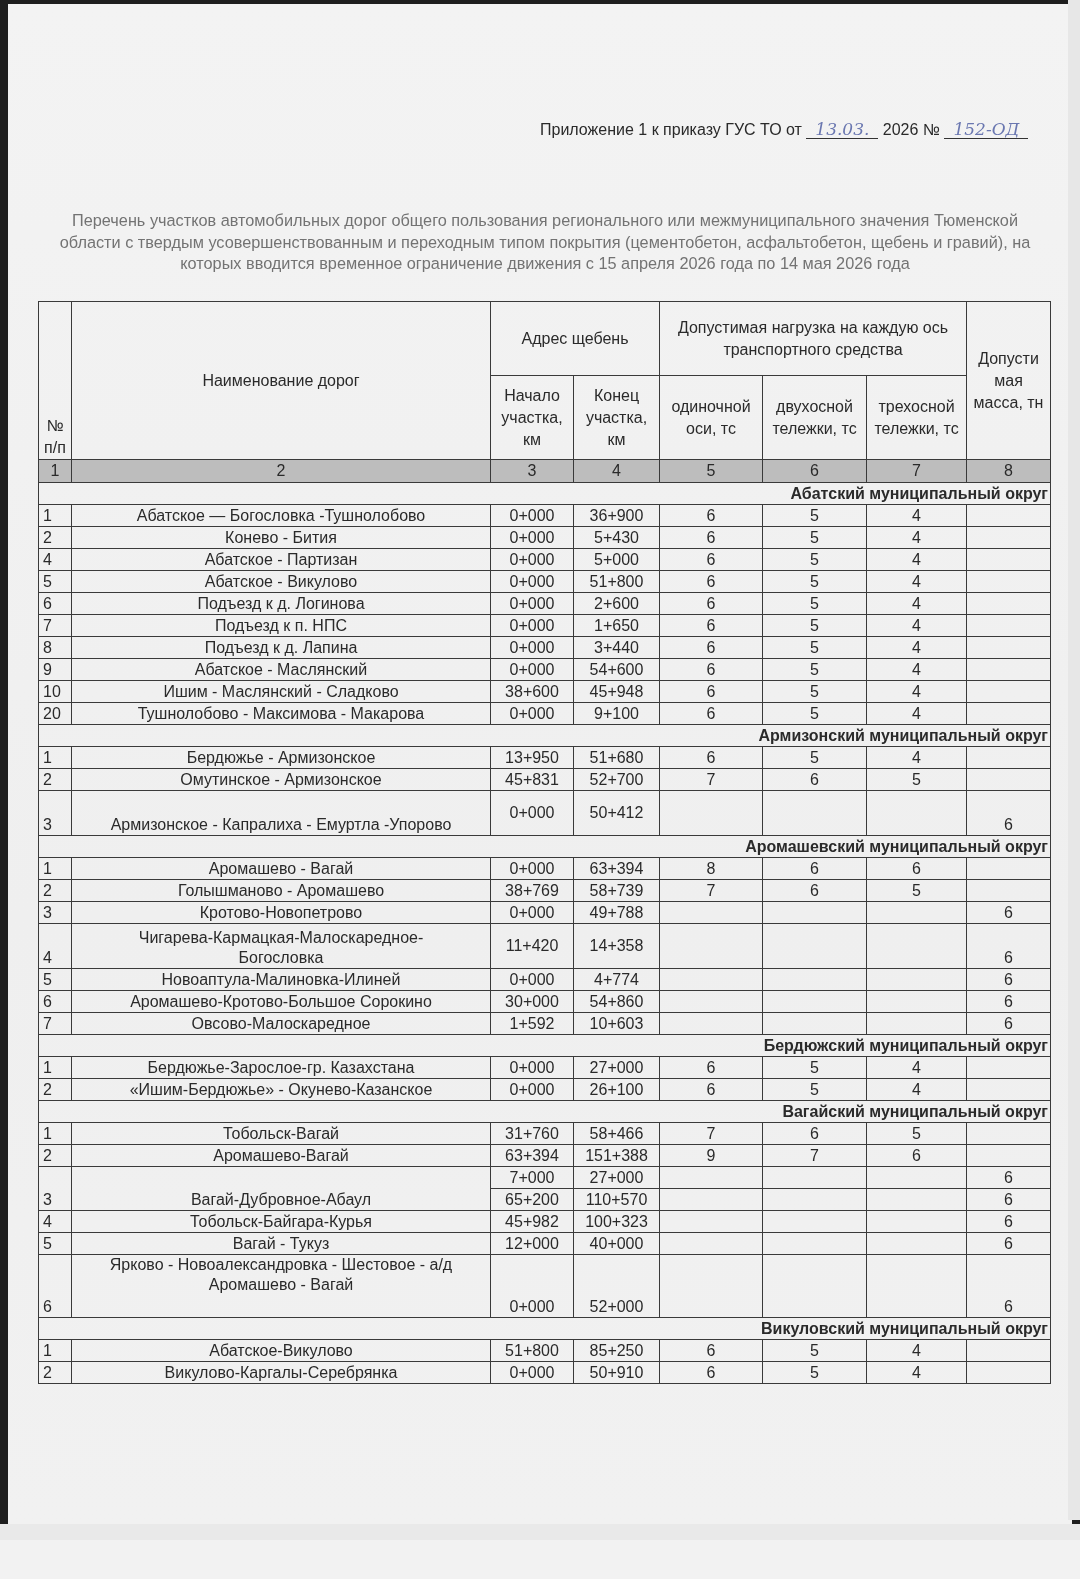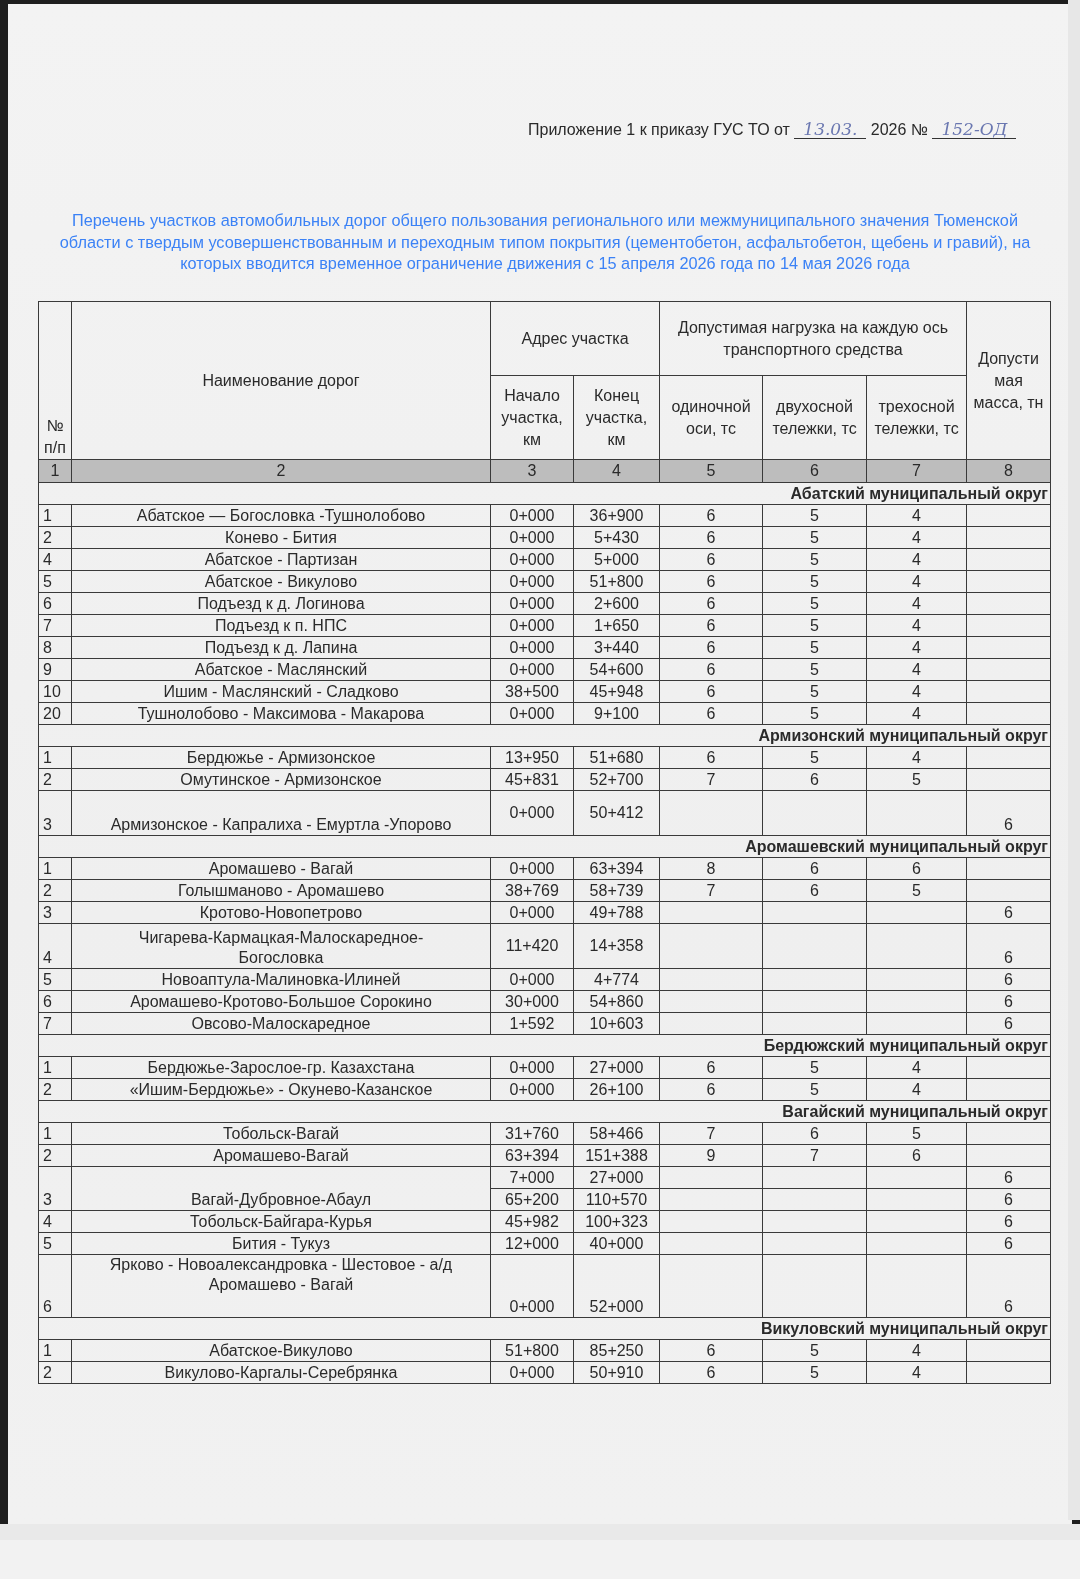--- a/index.html
+++ b/index.html
@@ -21,33 +21,33 @@
   }
   .page2 {
     position: absolute; left: 0; top: 1540px; width: 1080px; height: 39px;
     background: #f2f2f2;
   }
   .page-gap {
     position: absolute; left: 0; top: 1524px; width: 1080px; height: 16px;
     background: #e9e9e9;
   }
   .appendix {
-    position: absolute; left: 528px; top: 120px; font-size: 16px; white-space: nowrap;
+    position: absolute; left: 540px; top: 120px; font-size: 16px; white-space: nowrap;
     color: #2a2a2a;
   }
   .appendix .hand {
     display: inline-block; border-bottom: 1px solid #333;
     font-family: "DejaVu Serif", serif; font-style: italic; color: #6a77b0;
     font-size: 17px; line-height: 18px; text-align: center;
   }
   .appendix .date { width: 72px; }
   .appendix .num { width: 84px; }
   .title {
     position: absolute; left: 40px; top: 210px; width: 1010px;
-    text-align: center; font-size: 16.3px; line-height: 21.5px; color: #3b82f6;
+    text-align: center; font-size: 16.3px; line-height: 21.5px; color: #737373;
   }
   table.roads {
     position: absolute; left: 38px; top: 301px; width: 1012px;
     border-collapse: collapse; table-layout: fixed;
     font-size: 16px; color: #2a2a2a;
   }
   table.roads td, table.roads th {
     border: 1px solid #3a3a3a; padding: 0 2px; text-align: center;
     font-weight: normal; line-height: 20px; height: 21px; vertical-align: middle;
   }
@@ -87,21 +87,21 @@
       <col style="width:86px">
     <col style="width:103px">
       <col style="width:104px">
       <col style="width:100px">
       <col style="width:84px">
   </colgroup>
   <thead>
     <tr style="height:74px">
       <th rowspan="2" class="h-num">№ п/п</th>
       <th rowspan="2" class="h-name">Наименование дорог</th>
-      <th colspan="2">Адрес участка</th>
+      <th colspan="2">Адрес щебень</th>
       <th colspan="3">Допустимая нагрузка на каждую ось транспортного средства</th>
       <th rowspan="2">Допусти мая масса, тн</th>
     </tr>
     <tr style="height:84px">
       <th>Начало участка, км</th>
       <th>Конец участка, км</th>
       <th>одиночной оси, тс</th>
       <th>двухосной тележки, тс</th>
       <th>трехосной тележки, тс</th>
     </tr>
@@ -196,21 +196,21 @@
         <td class="">0+000</td>
         <td class="">54+600</td>
         <td>6</td>
         <td>5</td>
         <td>4</td>
         <td class=""></td>
       </tr>
       <tr class="">
         <td class="n">10</td>
         <td class="">Ишим - Маслянский - Сладково</td>
-        <td class="">38+500</td>
+        <td class="">38+600</td>
         <td class="">45+948</td>
         <td>6</td>
         <td>5</td>
         <td>4</td>
         <td class=""></td>
       </tr>
       <tr class="">
         <td class="n">20</td>
         <td class="">Тушнолобово - Максимова - Макарова</td>
         <td class="">0+000</td>
@@ -398,21 +398,21 @@
         <td class="">Тобольск-Байгара-Курья</td>
         <td class="">45+982</td>
         <td class="">100+323</td>
         <td></td>
         <td></td>
         <td></td>
         <td class="">6</td>
       </tr>
       <tr class="">
         <td class="n">5</td>
-        <td class="">Бития - Тукуз</td>
+        <td class="">Вагай - Тукуз</td>
         <td class="">12+000</td>
         <td class="">40+000</td>
         <td></td>
         <td></td>
         <td></td>
         <td class="">6</td>
       </tr>
       <tr class="row-tall-6">
         <td class="n vb">6</td>
         <td class="vt">

